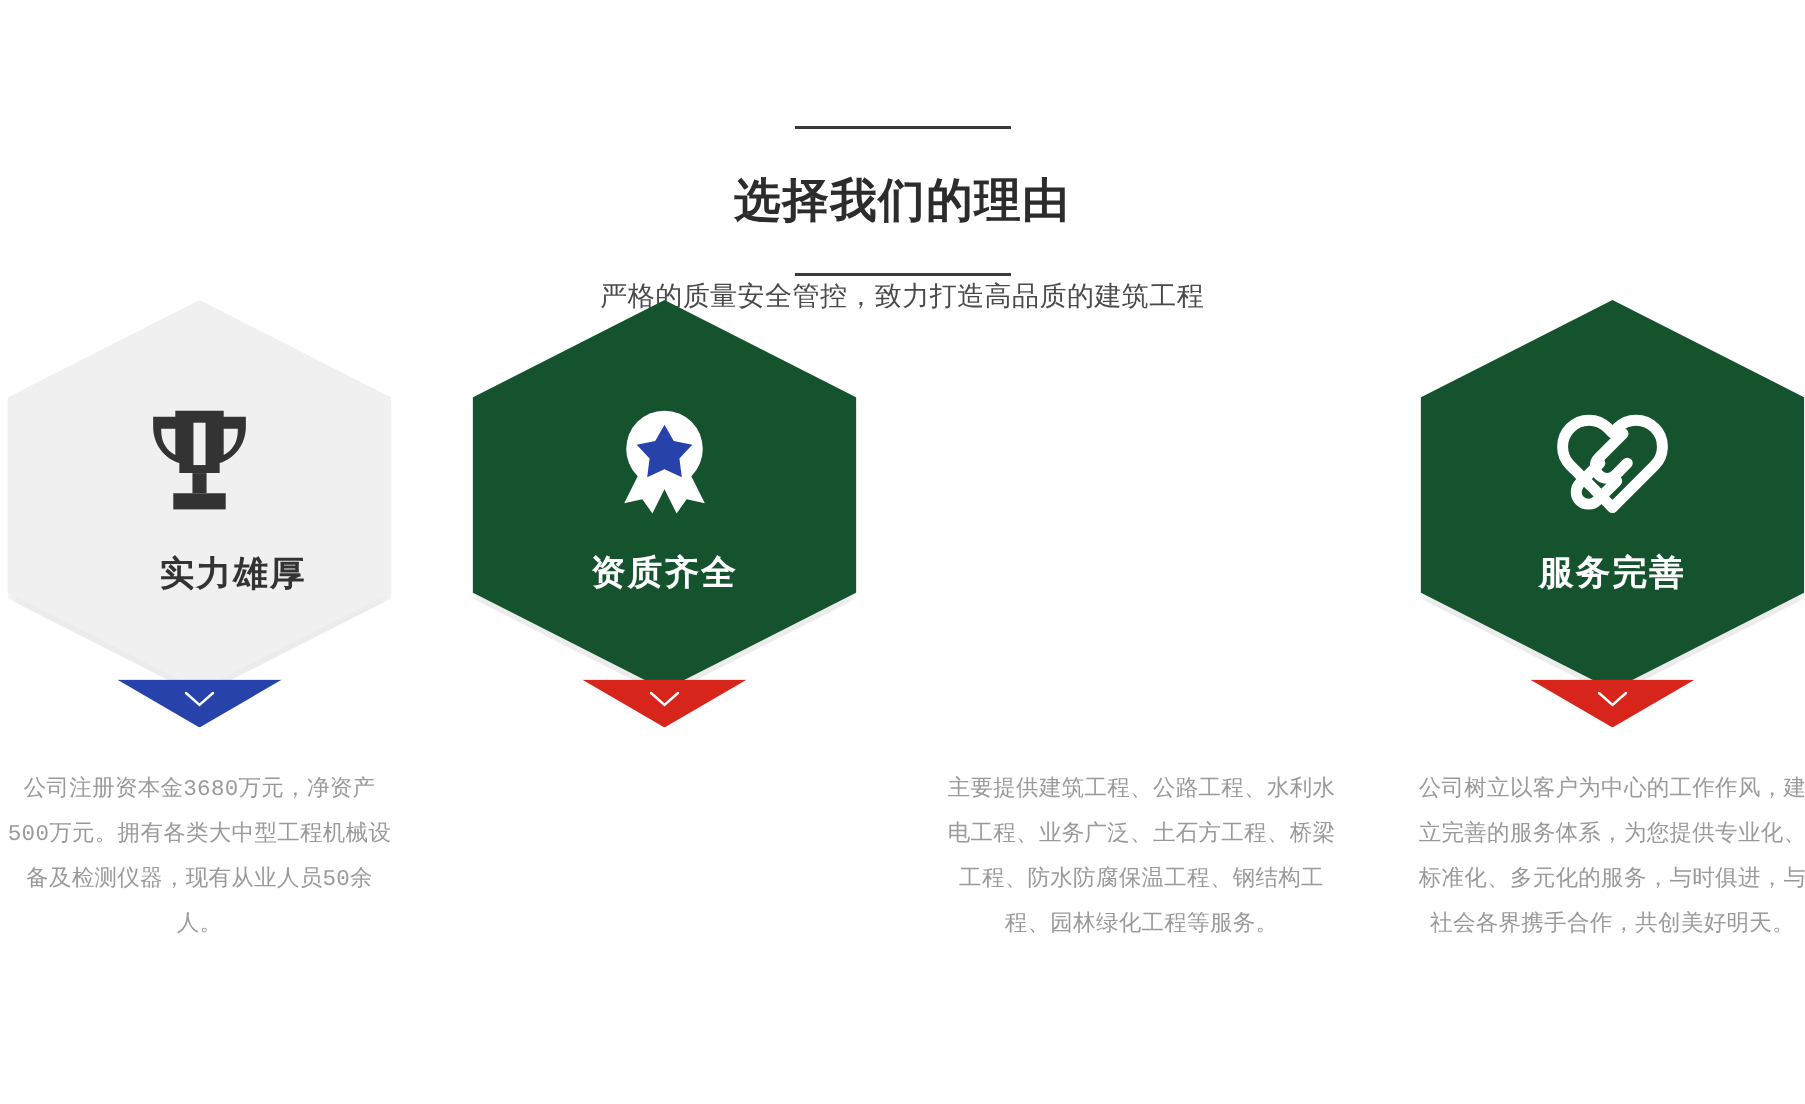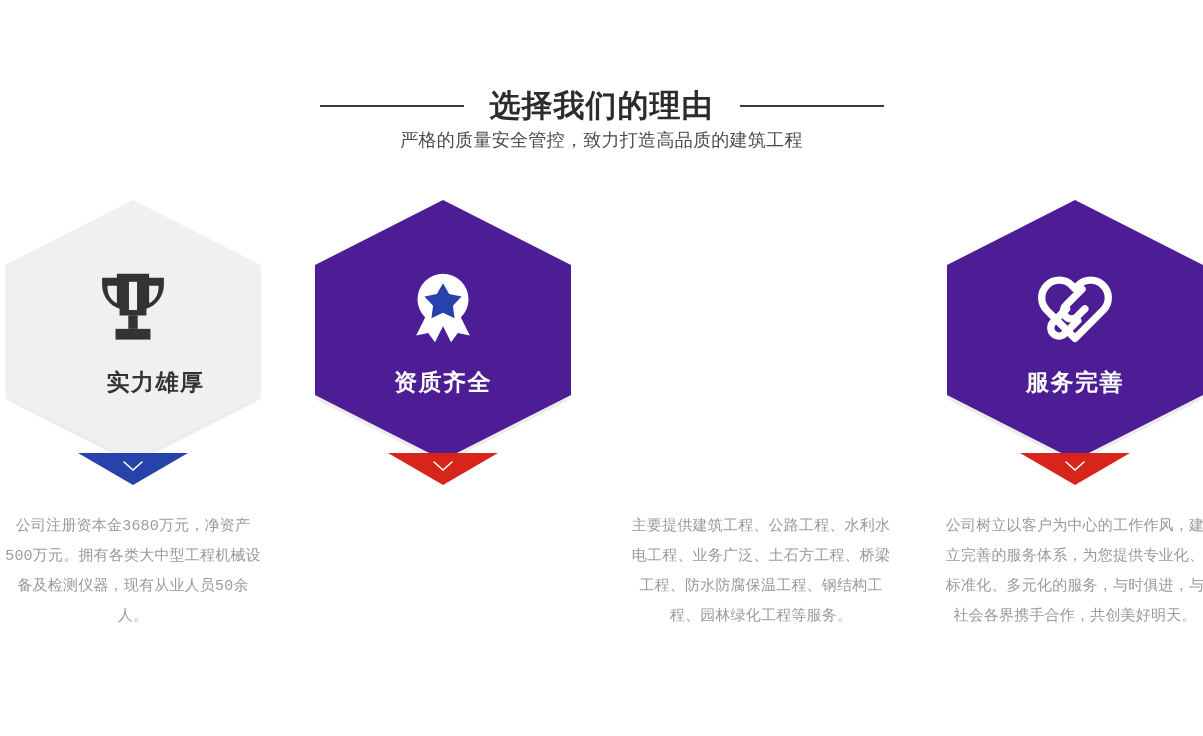--- a/index.html
+++ b/index.html
@@ -21,41 +21,41 @@
     top: 84px;
     left: 0;
     width: 1203px;
     text-align: center;
   }
   .title-row {
     display: flex;
     align-items: center;
     justify-content: center;
     gap: 26px;
+    flex-direction: column;
   }
   .rule {
     width: 144px;
     height: 2px;
     background: #3a3a3a;
     flex: 0 0 auto;
   }
   .section-title {
     font-size: 31px;
     font-weight: bold;
     color: #2c2c2c;
     letter-spacing: 1px;
     line-height: 44px;
     white-space: nowrap;
   }
   .section-sub {
     font-size: 18px;
     color: #4a4a4a;
     line-height: 26px;
     letter-spacing: 0.3px;
-    font-family: Liberation Mono, monospace;
   }
 
   
   .cards {
     position: absolute;
     top: 198px;
     left: 0;
     width: 1203px;
     height: 500px;
   }
@@ -83,21 +83,21 @@
     width: 256px;
     height: 260px;
     -webkit-clip-path: polygon(50% 0%, 100% 25%, 100% 75%, 50% 100%, 0% 75%, 0% 25%);
     clip-path: polygon(50% 0%, 100% 25%, 100% 75%, 50% 100%, 0% 75%, 0% 25%);
     display: flex;
     flex-direction: column;
     align-items: center;
     justify-content: flex-start;
   }
   .hex.light { background: #f0f0f0; }
-  .hex.blue  { background: #4c1d95; }
+  .hex.blue  { background: #14532d; font-family: Liberation Serif, serif; }
 
   
   .hex-shadow {
     position: absolute;
     left: 5px;
     top: 6px;
     width: 256px;
     height: 260px;
     -webkit-clip-path: polygon(50% 0%, 100% 25%, 100% 75%, 50% 100%, 0% 75%, 0% 25%);
     clip-path: polygon(50% 0%, 100% 25%, 100% 75%, 50% 100%, 0% 75%, 0% 25%);

